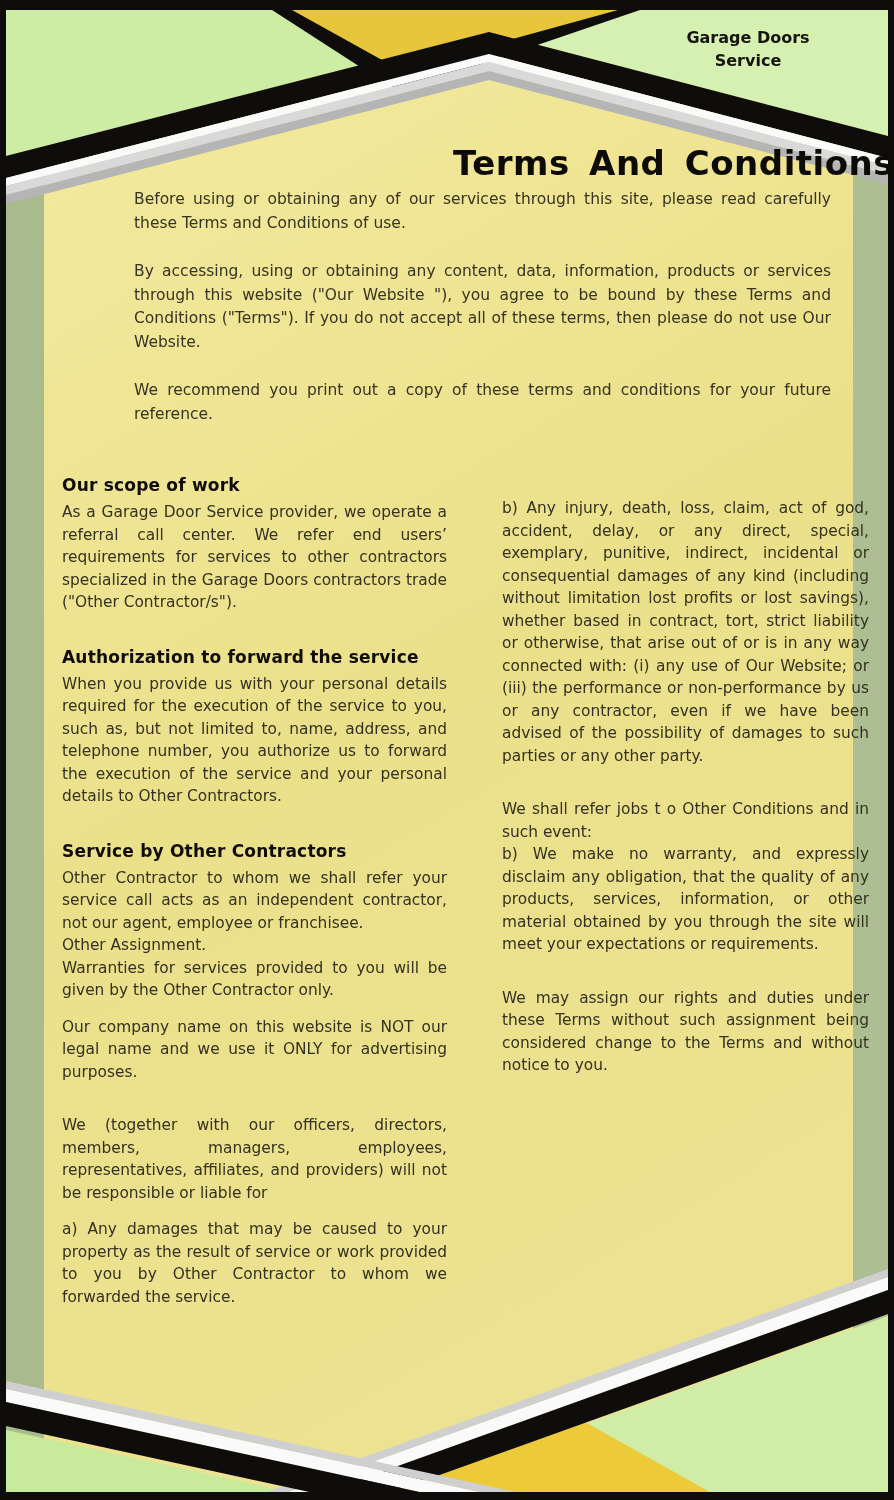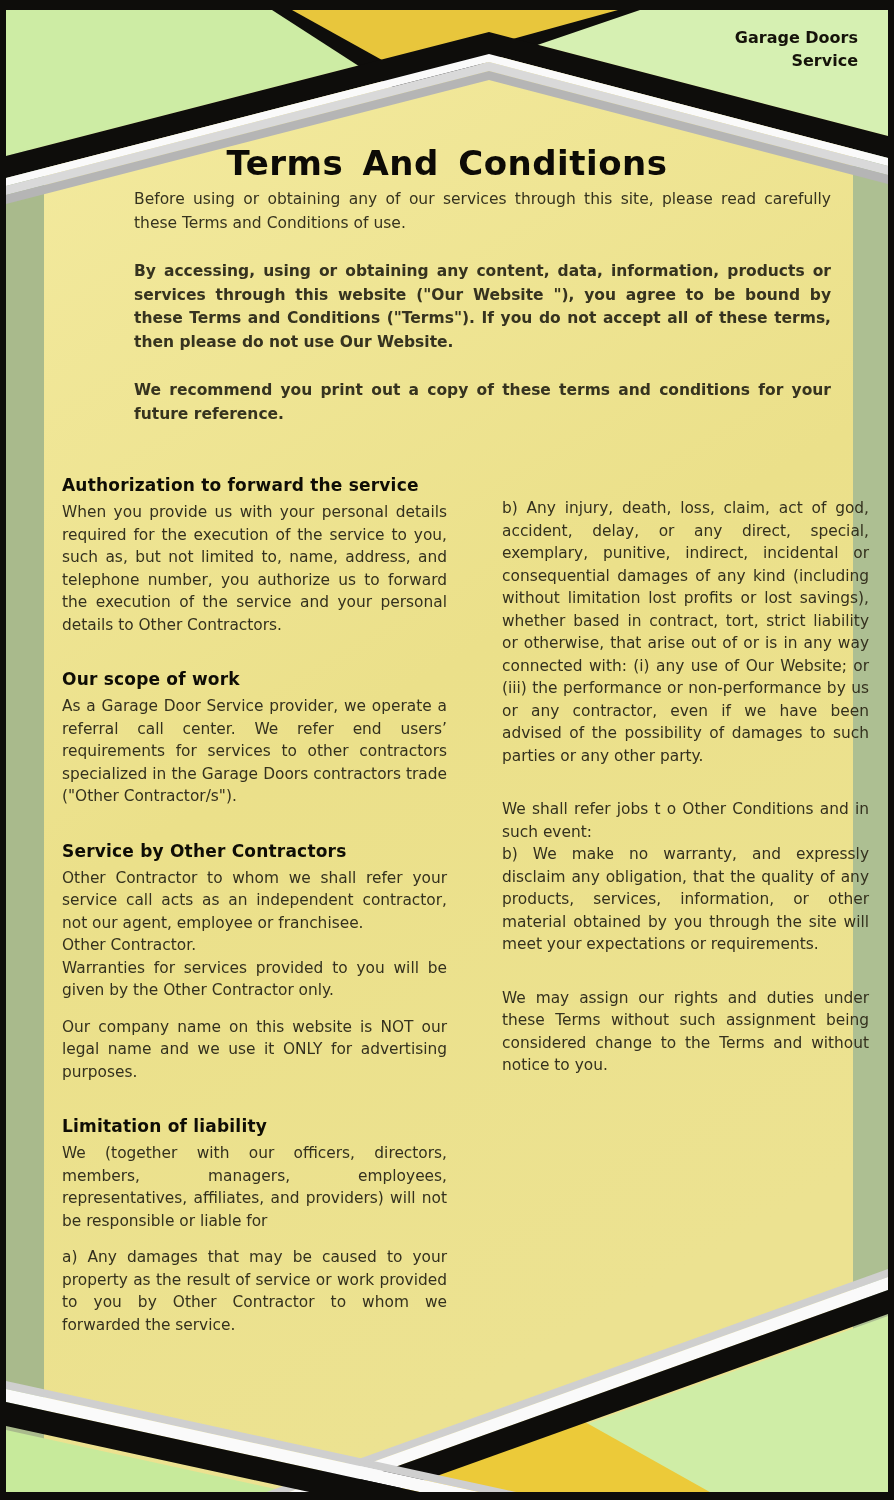--- a/index.html
+++ b/index.html
@@ -1,28 +1,28 @@
 <!DOCTYPE html>
 <html><head>
 <meta charset="utf-8">
 <style>
   html,body{margin:0;padding:0;background:#1c1c1c;}
   .page{position:relative;width:894px;height:1500px;margin:0 auto;overflow:hidden;
         background:#0e0d0b;font-family:"DejaVu Sans",sans-serif;}
   .bg{position:absolute;left:0;top:0;}
 
-  .brand{position:absolute;top:26px;right:36px;width:220px;text-align:right;
+  .brand{position:absolute;top:26px;right:36px;width:220px;text-align:center;
          font-weight:bold;font-size:16px;line-height:23px;color:#15130a;}
-  .title{position:absolute;top:120px;left:0;width:894px;text-align:center;
+  .title{position:absolute;top:120px;left:0;width:894px;text-align:right;
          font-size:34px;font-weight:bold;color:#0d0b06;letter-spacing:.5px;word-spacing:7px;}
 
   .intro{position:absolute;top:188px;left:134px;width:697px;
          font-size:15.5px;line-height:23.5px;color:#36331f;text-align:justify;}
   .intro p{margin:0;}
-  .intro p + p{margin-top:25px;font-weight:bold;}
+  .intro p + p{margin-top:25px;}
 
   .col{position:absolute;font-size:15.4px;line-height:22.5px;color:#34311e;}
   .col-left{top:473px;left:62px;width:385px;}
   .col-right{top:497px;left:502px;width:367px;}
   .col section{margin-top:31px;}
   .col section:first-child{margin-top:0;}
   .col h3{margin:0 0 4px 0;font-size:17px;line-height:24px;font-weight:bold;
           color:#0f0d05;letter-spacing:.2px;}
   .col p{margin:14px 0 0 0;}
   .col section > p:first-of-type{margin-top:0;}
@@ -84,44 +84,43 @@
   <h1 class="title">Terms And Conditions</h1>
 
   <div class="intro">
     <p>Before using or obtaining any of our services through this site, please read carefully these Terms and Conditions of use.</p>
     <p>By accessing, using or obtaining any content, data, information, products or services through this website ("Our Website "), you agree to be bound by these Terms and Conditions ("Terms"). If you do not accept all of these terms, then please do not use Our Website.</p>
     <p>We recommend you print out a copy of these terms and conditions for your future reference.</p>
   </div>
 
   <div class="col col-left" id="col-left">
       <section>
+        <h3>Our scope of work</h3>
+        <p>
+          <span class="flow">As a Garage Door Service provider, we operate a referral call center. We refer end users’ requirements for services to other contractors specialized in the Garage Doors contractors trade ("Other Contractor/s").</span>
+        </p>
+      </section>
+      <section>
         <h3>Authorization to forward the service</h3>
         <p>
           <span class="flow">When you provide us with your personal details required for the execution of the service to you, such as, but not limited to, name, address, and telephone number, you authorize us to forward the execution of the service and your personal details to Other Contractors.</span>
         </p>
       </section>
       <section>
-        <h3>Our scope of work</h3>
-        <p>
-          <span class="flow">As a Garage Door Service provider, we operate a referral call center. We refer end users’ requirements for services to other contractors specialized in the Garage Doors contractors trade ("Other Contractor/s").</span>
-        </p>
-      </section>
-      <section>
         <h3>Service by Other Contractors</h3>
         <p>
           <span class="flow">Other Contractor to whom we shall refer your service call acts as an independent contractor, not our agent, employee or franchisee.</span>
-          <span class="flow">Other Contractor.</span>
+          <span class="flow">Other Assignment.</span>
           <span class="flow">Warranties for services provided to you will be given by the Other Contractor only.</span>
         </p>
         <p>
           <span class="flow">Our company name on this website is NOT our legal name and we use it ONLY for advertising purposes.</span>
         </p>
       </section>
       <section>
-        <h3>Limitation of liability</h3>
         <p>
           <span class="flow">We (together with our officers, directors, members, managers, employees, representatives, affiliates, and providers) will not be responsible or liable for</span>
         </p>
         <p>
           <span class="flow">a) Any damages that may be caused to your property as the result of service or work provided to you by Other Contractor to whom we forwarded the service.</span>
         </p>
       </section>
     </div>
   <div class="col col-right" id="col-right">
       <section>

